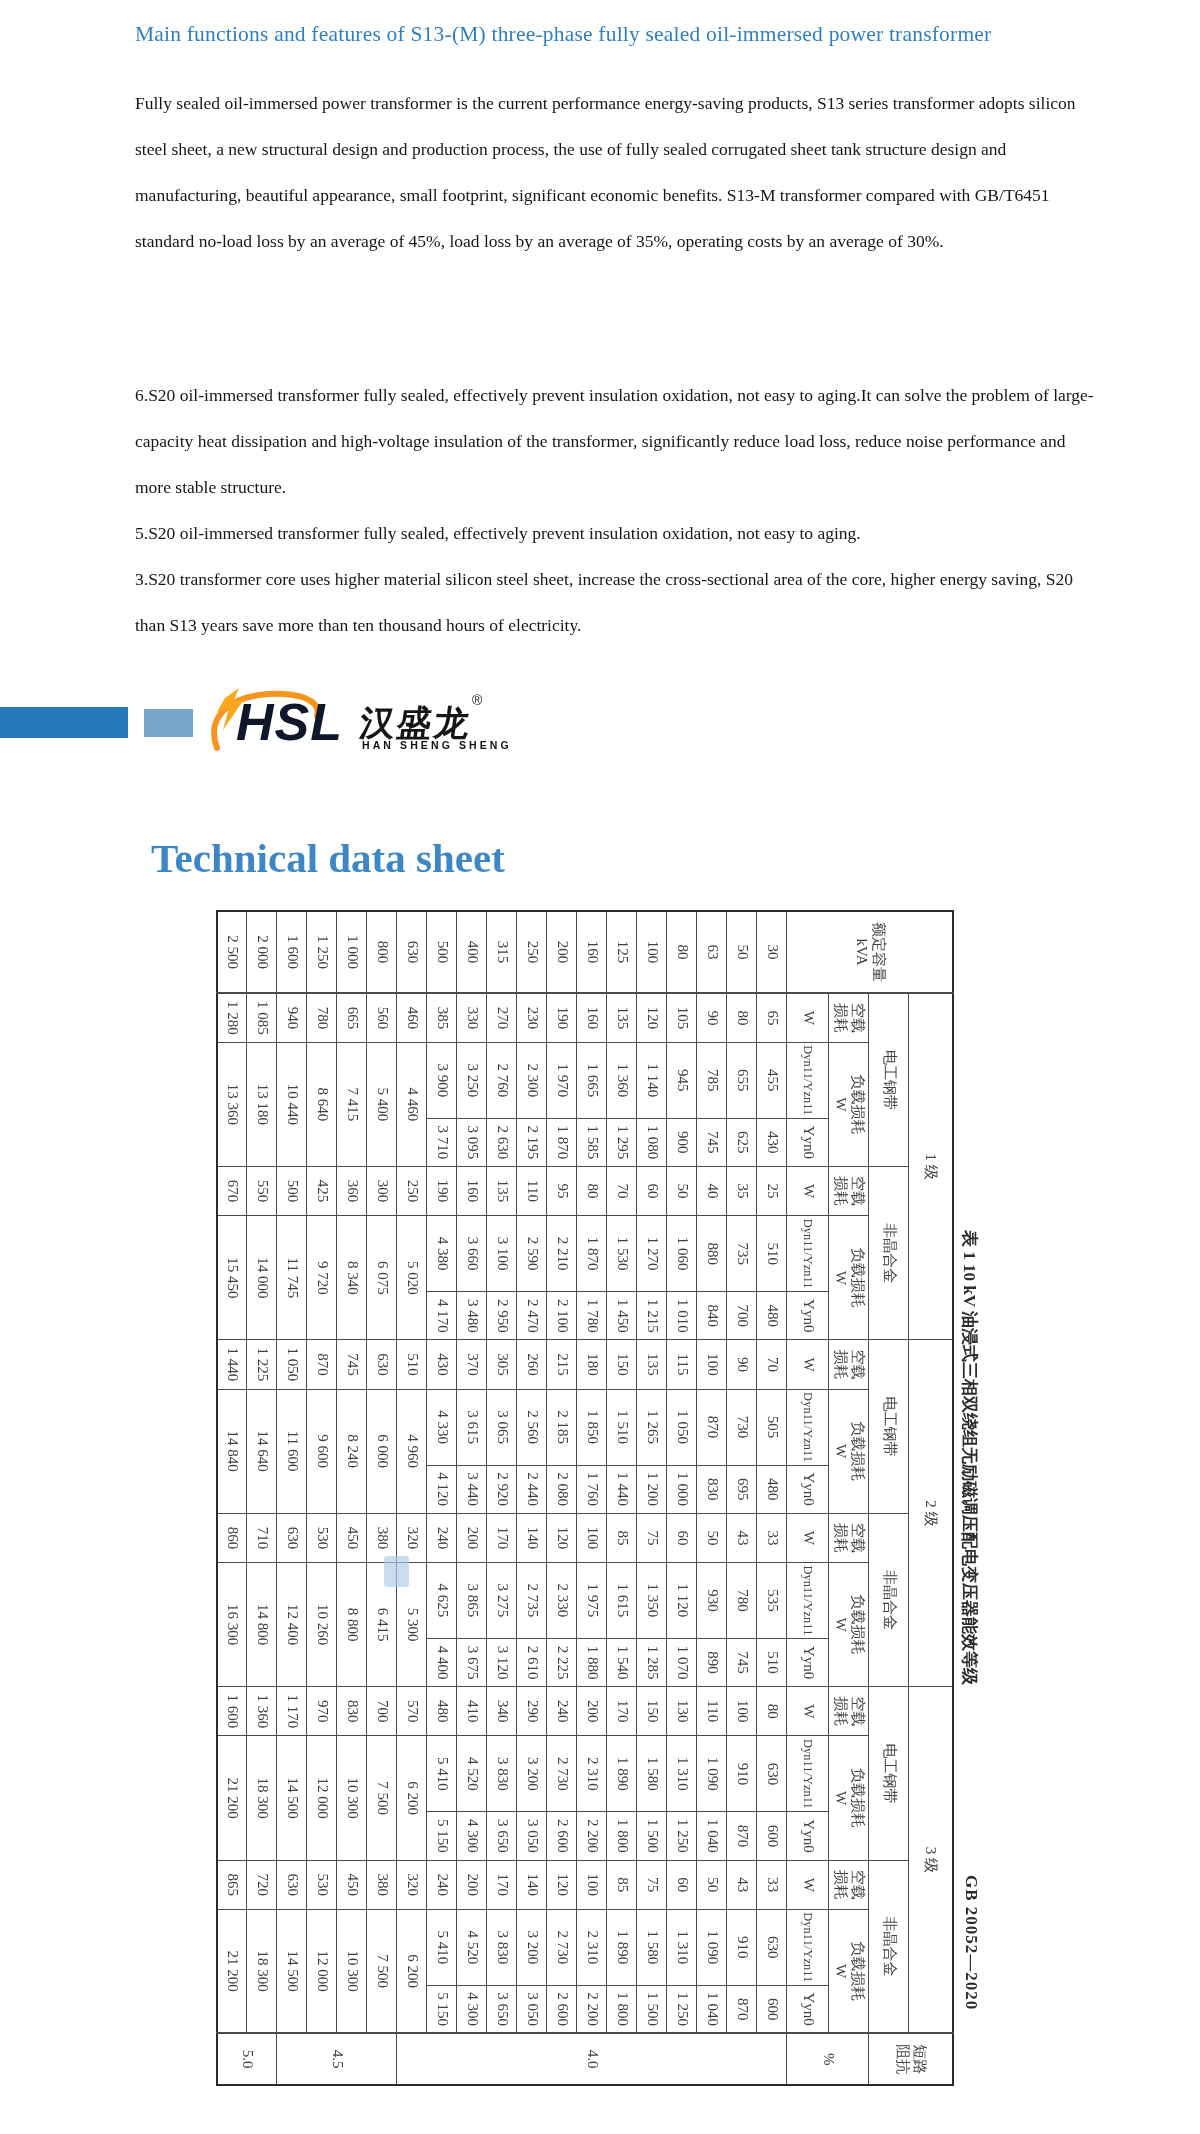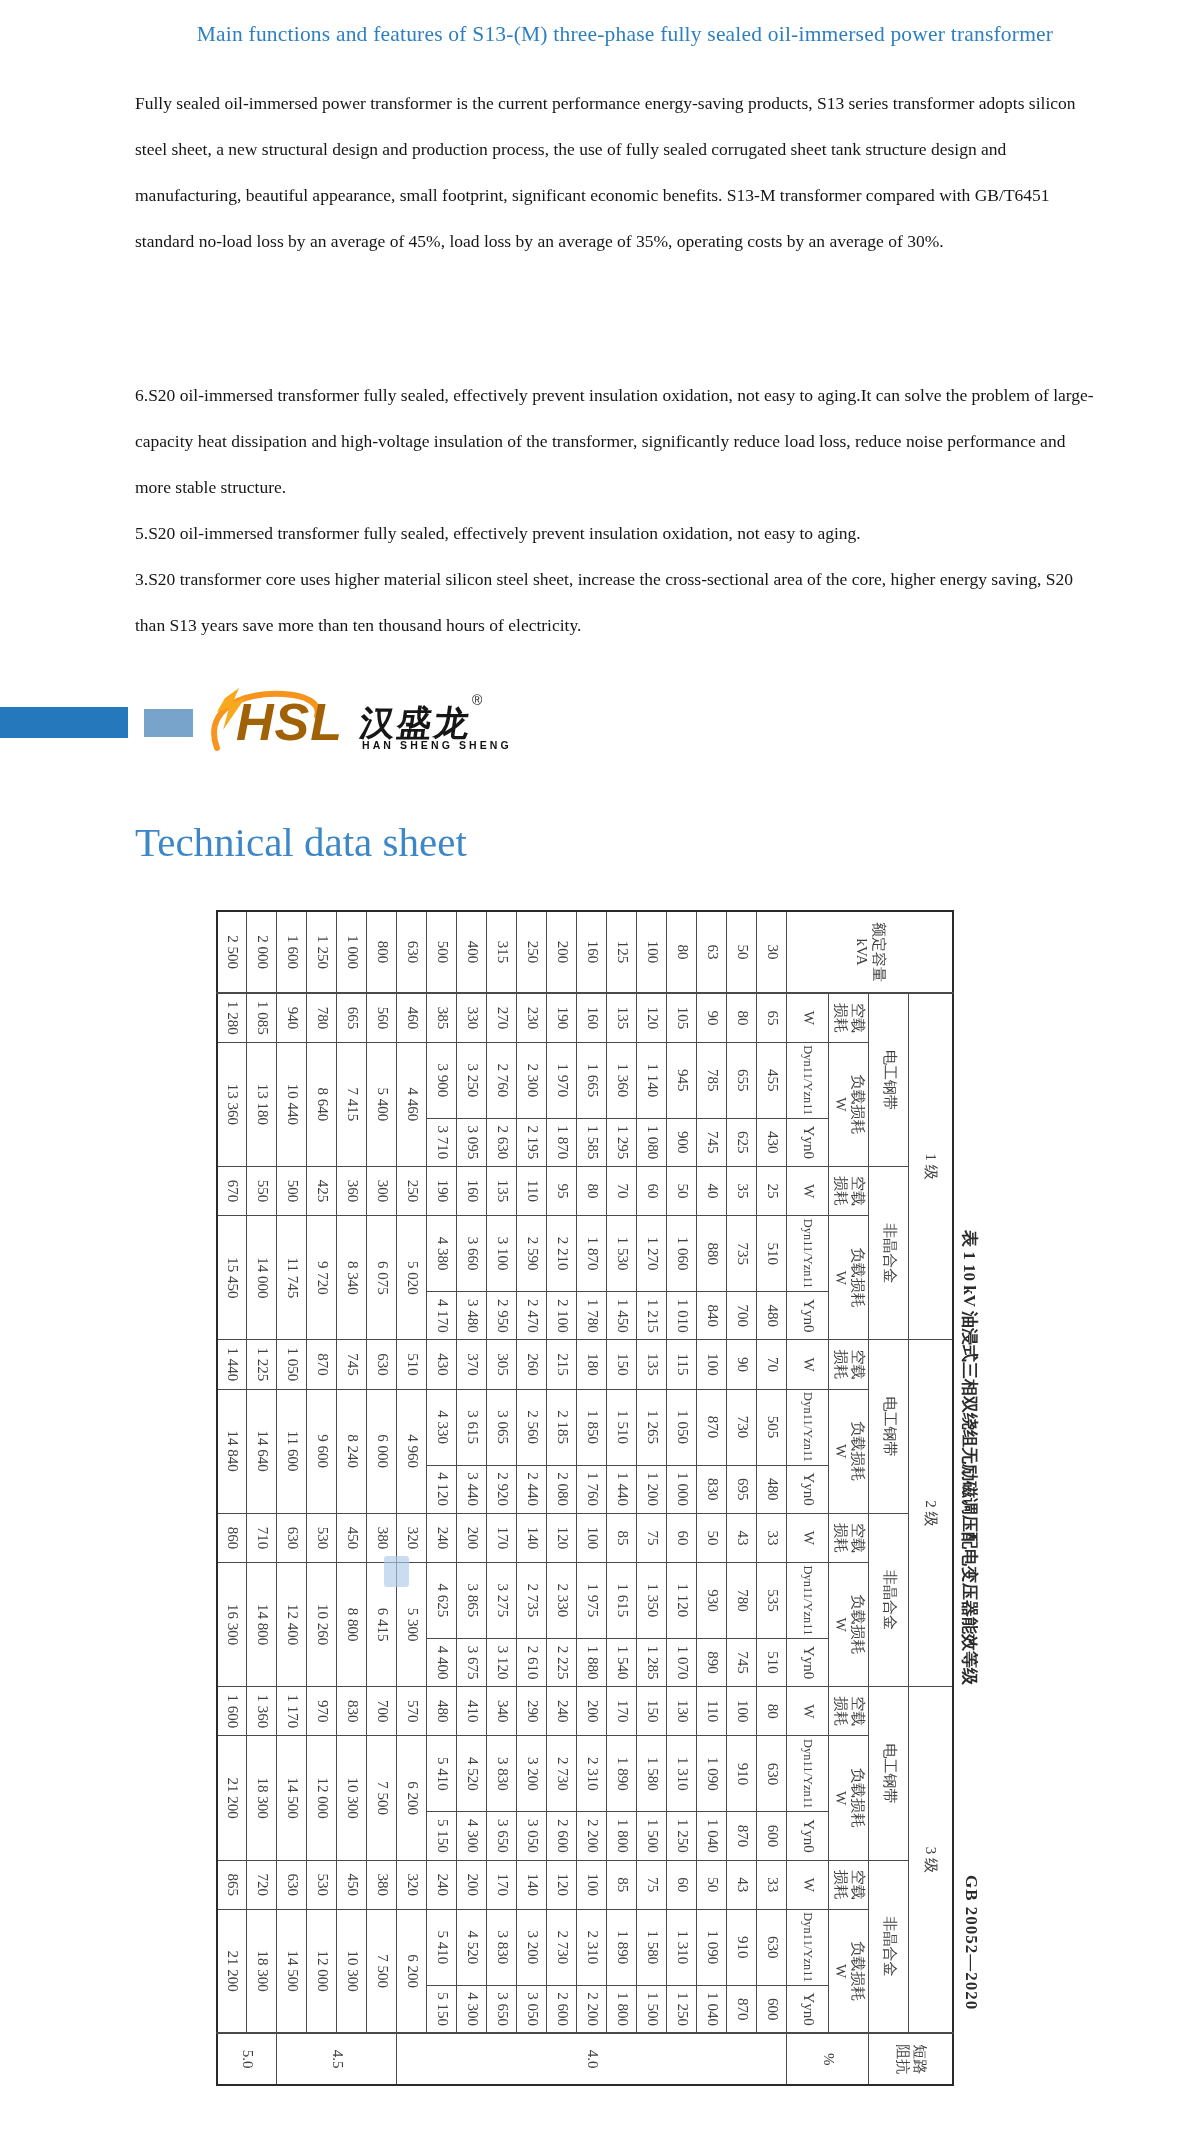--- a/index.html
+++ b/index.html
@@ -8,21 +8,21 @@
 
   .blue-heading{position:absolute;left:135px;width:980px;font-size:21.5px;
         color:#2e7fc1;letter-spacing:.2px;}
   .body-para{position:absolute;left:135px;width:962px;font-size:17.5px;line-height:46px;color:#161616;}
 
   
   .bar1{position:absolute;left:0;top:707px;width:128px;height:31px;background:#2578bc;}
   .bar2{position:absolute;left:144px;top:709px;width:49px;height:28px;background:#78a3cb;}
   .hsl-swoosh{position:absolute;left:203px;top:686px;}
   .hsl-text{position:absolute;left:236px;top:692px;font-family:"Liberation Sans",sans-serif;
-        font-size:52px;font-weight:800;font-style:italic;color:#a16207;letter-spacing:1px;}
+        font-size:52px;font-weight:800;font-style:italic;color:#0f172a;letter-spacing:1px;}
   .logo-cn{position:absolute;left:360px;top:700px;font-family:"Liberation Sans",sans-serif;
         font-size:35px;font-weight:900;color:#161616;transform:skewX(-8deg);letter-spacing:2px;}
   .logo-reg{position:absolute;left:472px;top:692px;font-size:14px;color:#222;font-family:"Liberation Sans",sans-serif;}
   .logo-en{position:absolute;left:362px;top:739px;font-family:"Liberation Sans",sans-serif;
         font-size:10.5px;font-weight:700;letter-spacing:3.1px;color:#111;}
 
   .tech-heading{position:absolute;left:135px;top:818px;font-size:41px;color:#3d87c6;}
 
   
   #tableWrap{position:absolute;left:193px;top:910px;width:795px;height:1180px;}
@@ -44,21 +44,21 @@
   table.eff .imp-l{border-left-width:2px;}
 
   .sel-highlight{position:absolute;left:384px;top:1556px;width:25px;height:31px;
         background:#aecbe8;opacity:.65;border-radius:3px;}
 </style>
 </head>
 <body>
 
 <div id="page">
 
-  <h1 class="blue-heading" style="top:22px;font-weight:400;margin:0;text-align:center;">Main functions and features of S13-(M) three-phase fully sealed oil-immersed power transformer</h1>
+  <h1 class="blue-heading" style="top:22px;font-weight:400;margin:0;">Main functions and features of S13-(M) three-phase fully sealed oil-immersed power transformer</h1>
 
   <div class="body-para" style="top:80px;">Fully sealed oil-immersed power transformer is the current performance energy-saving products, S13 series transformer adopts silicon steel sheet, a new structural design and production process, the use of fully sealed corrugated sheet tank structure design and manufacturing, beautiful appearance, small footprint, significant economic benefits. S13-M transformer compared with GB/T6451 standard no-load loss by an average of 45%, load loss by an average of 35%, operating costs by an average of 30%.</div>
 
 
   <div class="body-para" style="top:372px;">
     <div>6.S20 oil-immersed transformer fully sealed, effectively prevent insulation oxidation, not easy to aging.It can solve the problem of large-capacity heat dissipation and high-voltage insulation of the transformer, significantly reduce load loss, reduce noise performance and more stable structure.</div>
     <div>5.S20 oil-immersed transformer fully sealed, effectively prevent insulation oxidation, not easy to aging.</div>
     <div>3.S20 transformer core uses higher material silicon steel sheet, increase the cross-sectional area of the core, higher energy saving, S20 than S13 years save more than ten thousand hours of electricity.</div>
   </div>
 
@@ -68,21 +68,21 @@
     <svg class="hsl-swoosh" width="128" height="74" viewBox="0 0 128 74">
       <path d="M14,62 C2,30 28,6 80,8 C104,9 118,18 114,30" stroke="#f7941d" stroke-width="6" fill="none" stroke-linecap="round"></path>
       <polygon points="22,12 36,2 30,16 42,12 20,44 26,22 14,26" fill="#f7a81d"></polygon>
     </svg>
     <span class="hsl-text">HSL</span>
     <span class="logo-cn">汉盛龙</span>
     <span class="logo-reg">®</span>
     <span class="logo-en">HAN SHENG SHENG</span>
   </div>
 
-  <h2 class="tech-heading" style="margin:0;font-weight:400;">Technical data sheet</h2>
+  <h2 class="tech-heading" style="margin:16px;font-weight:700;">Technical data sheet</h2>
 
   <div id="tableWrap">
     <div id="tableRot">
       <div id="tcaption">
         <span class="cap-title">表 1  10 kV 油浸式三相双绕组无励磁调压配电变压器能效等级</span>
         <span class="cap-std">GB 20052—2020</span>
       </div>
       <table class="eff" id="eff-table">
           <colgroup>
             <col style="width: 80px;">

